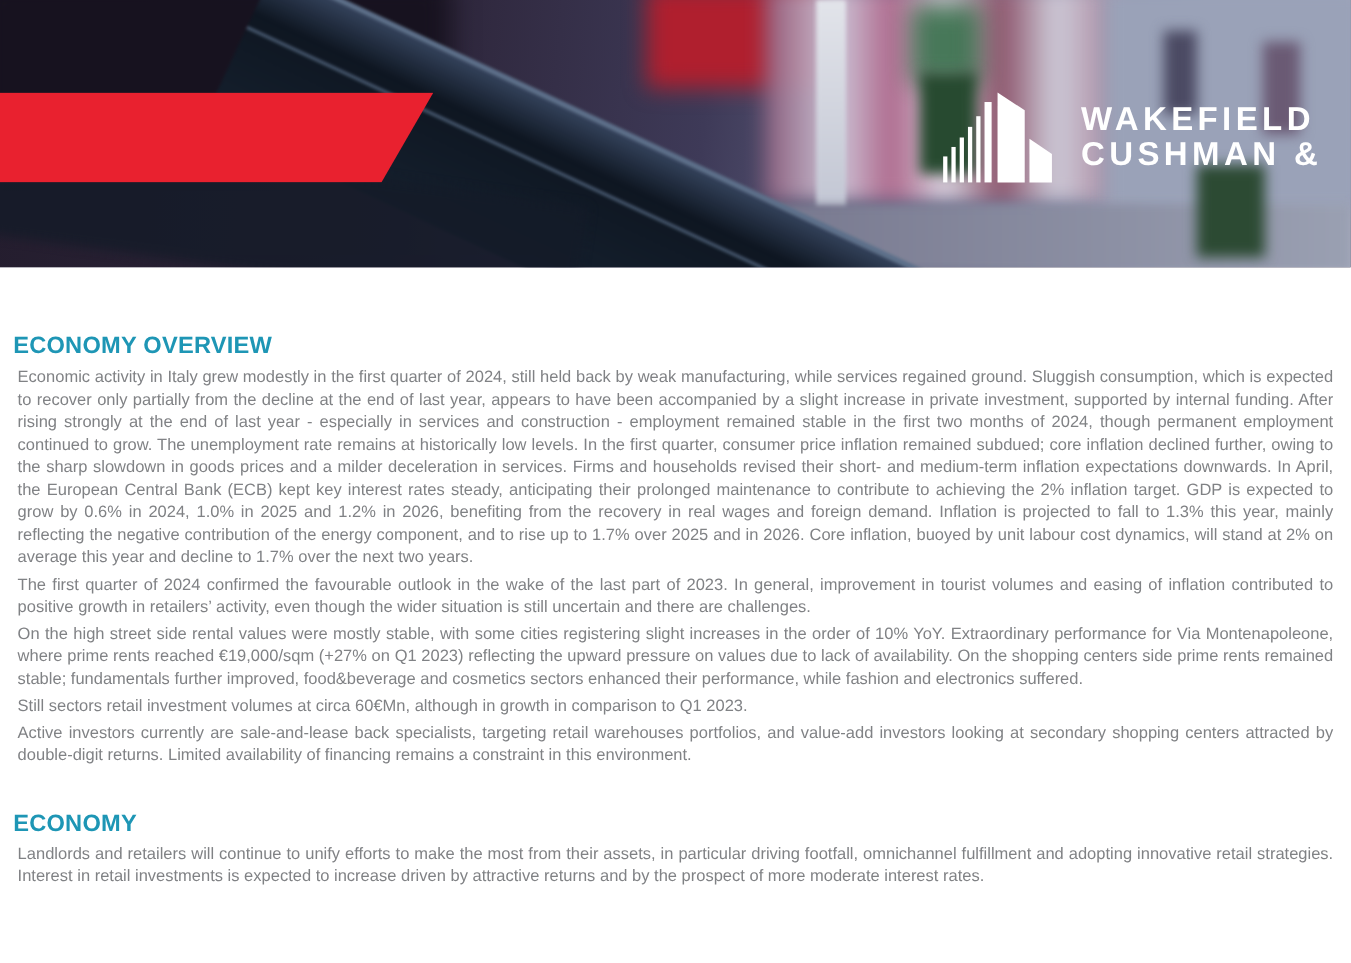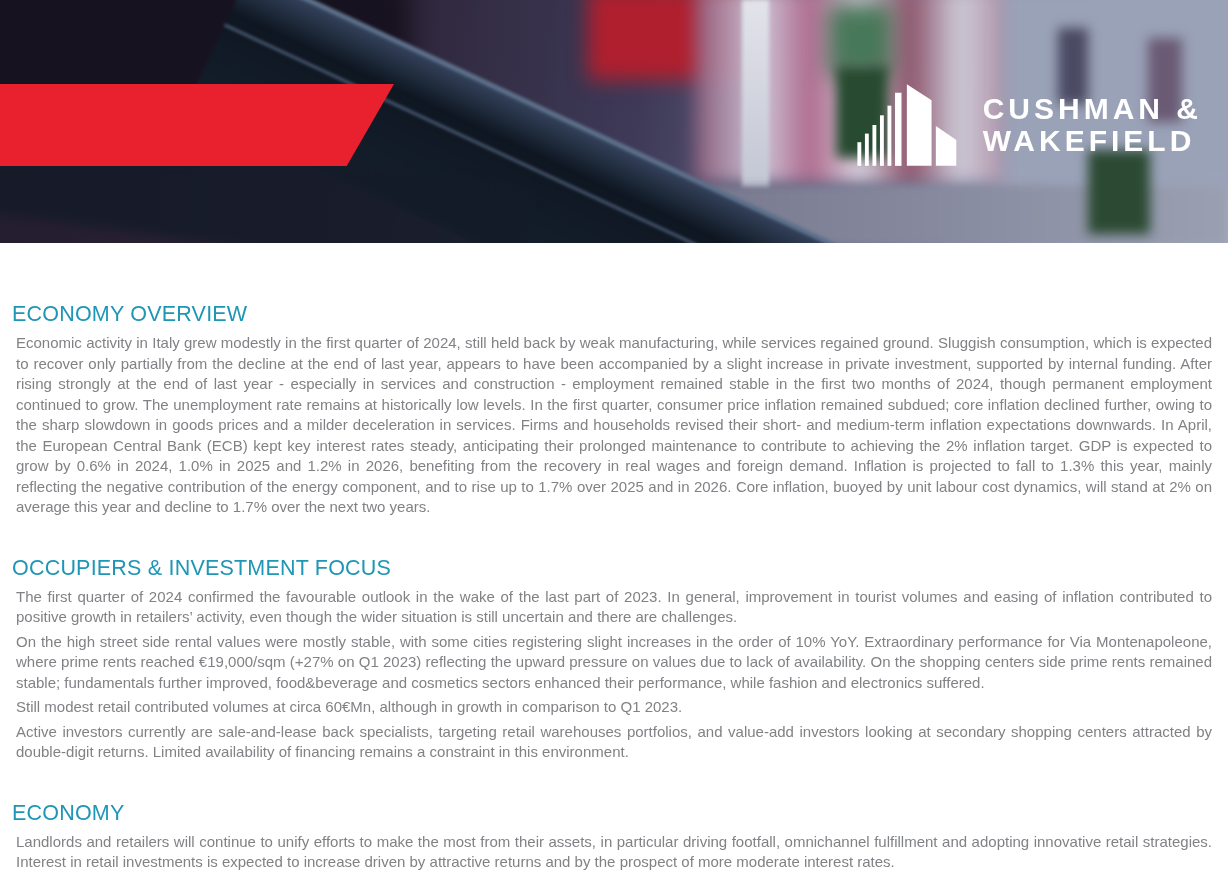--- a/index.html
+++ b/index.html
@@ -49,21 +49,21 @@
     background:var(--red);
     clip-path:polygon(0 0,100% 0,88% 100%,0 100%);
   }
   
   .logo{position:absolute;top:82px;right:26px;z-index:6;display:flex;align-items:center;gap:18px;}
   .logo svg{display:block;}
   .logo-text{color:var(--logo);font-weight:bold;font-size:30px;line-height:32px;letter-spacing:4px;white-space:nowrap;text-align:left;}
   
   .content{padding:0 12px;}
   section h2{
-    color:var(--heading);font-size:21.5px;font-weight:normal;
+    color:var(--heading);font-size:21.5px;font-weight:bold;
     margin:38px 0 7px 0;line-height:24px;letter-spacing:.2px;
   }
   section:first-child h2{margin-top:59px;}
   section p{
     margin:4px;color:var(--body);font-size:15px;line-height:20.5px;
     text-align:justify;
   }
   section p b{font-weight:normal;}
 </style>
 </head>
@@ -96,37 +96,36 @@
         <rect x="9" y="48" width="3.6" height="30"></rect>
         <rect x="16" y="40" width="3.6" height="38"></rect>
         <rect x="23" y="31" width="3.6" height="47"></rect>
         <rect x="30" y="22" width="3.6" height="56"></rect>
         <rect x="37" y="10" width="6" height="68"></rect>
         <polygon points="48,2 71,17 71,78 48,78"></polygon>
         <polygon points="75,41 94,54 94,78 75,78"></polygon>
       </g>
     </svg>
     <div class="logo-text">
+      <div>WAKEFIELD</div>
       <div>CUSHMAN &amp;</div>
-      <div>WAKEFIELD</div>
     </div>
   </div>
 </div>
 
 <main class="content">
   <div id="sections">
       <section>
         <h2>ECONOMY OVERVIEW</h2>
         <p>Economic activity in Italy grew modestly in the first quarter of 2024, still held back by weak manufacturing, while services regained ground. Sluggish consumption, which is expected to recover only partially from the decline at the end of last year, appears to have been accompanied by a slight increase in private investment, supported by internal funding. After rising strongly at the end of last year - especially in services and construction - employment remained stable in the first two months of 2024, though permanent employment continued to grow. The unemployment rate remains at historically low levels. In the first quarter, consumer price inflation remained subdued; core inflation declined further, owing to the sharp slowdown in goods prices and a milder deceleration in services. Firms and households revised their short- and medium-term inflation expectations downwards. In April, the European Central Bank (ECB) kept key interest rates steady, anticipating their prolonged maintenance to contribute to achieving the 2% inflation target. GDP is expected to grow by 0.6% in 2024, 1.0% in 2025 and 1.2% in 2026, benefiting from the recovery in real wages and foreign demand. Inflation is projected to fall to 1.3% this year, mainly reflecting the negative contribution of the energy component, and to rise up to 1.7% over 2025 and in 2026. Core inflation, buoyed by unit labour cost dynamics, will stand at 2% on average this year and decline to 1.7% over the next two years.</p>
       </section>
       <section>
-        <h2>OCCUPIERS &amp; INVESTMENT FOCUS</h2>
         <p>The first quarter of 2024 confirmed the favourable outlook in the wake of the last part of 2023. In general, improvement in tourist volumes and easing of inflation contributed to positive growth in retailers’ activity, even though the wider situation is still uncertain and there are challenges.</p>
         <p>On the <b>high street</b> side rental values were mostly stable, with some cities registering slight increases in the order of 10% YoY. Extraordinary performance for Via Montenapoleone, where prime rents reached €19,000/sqm (+27% on Q1 2023) reflecting the upward pressure on values due to lack of availability. On the <b>shopping centers</b> side prime rents remained stable; fundamentals further improved, food&amp;beverage and cosmetics sectors enhanced their performance, while fashion and electronics suffered.</p>
-        <p>Still <b>modest retail contributed volumes</b> at circa 60€Mn, although in growth in comparison to Q1 2023.</p>
+        <p>Still <b>sectors retail investment volumes</b> at circa 60€Mn, although in growth in comparison to Q1 2023.</p>
         <p>Active investors currently are sale-and-lease back specialists, targeting retail warehouses portfolios, and value-add investors looking at secondary shopping centers attracted by double-digit returns. Limited availability of financing remains a constraint in this environment.</p>
       </section>
       <section>
         <h2>ECONOMY</h2>
         <p>Landlords and retailers will continue to unify efforts to make the most from their assets, in particular driving footfall, omnichannel fulfillment and adopting innovative retail strategies. Interest in retail investments is expected to increase driven by attractive returns and by the prospect of more moderate interest rates.</p>
       </section>
     </div>
 </main>
 
 </body></html>

